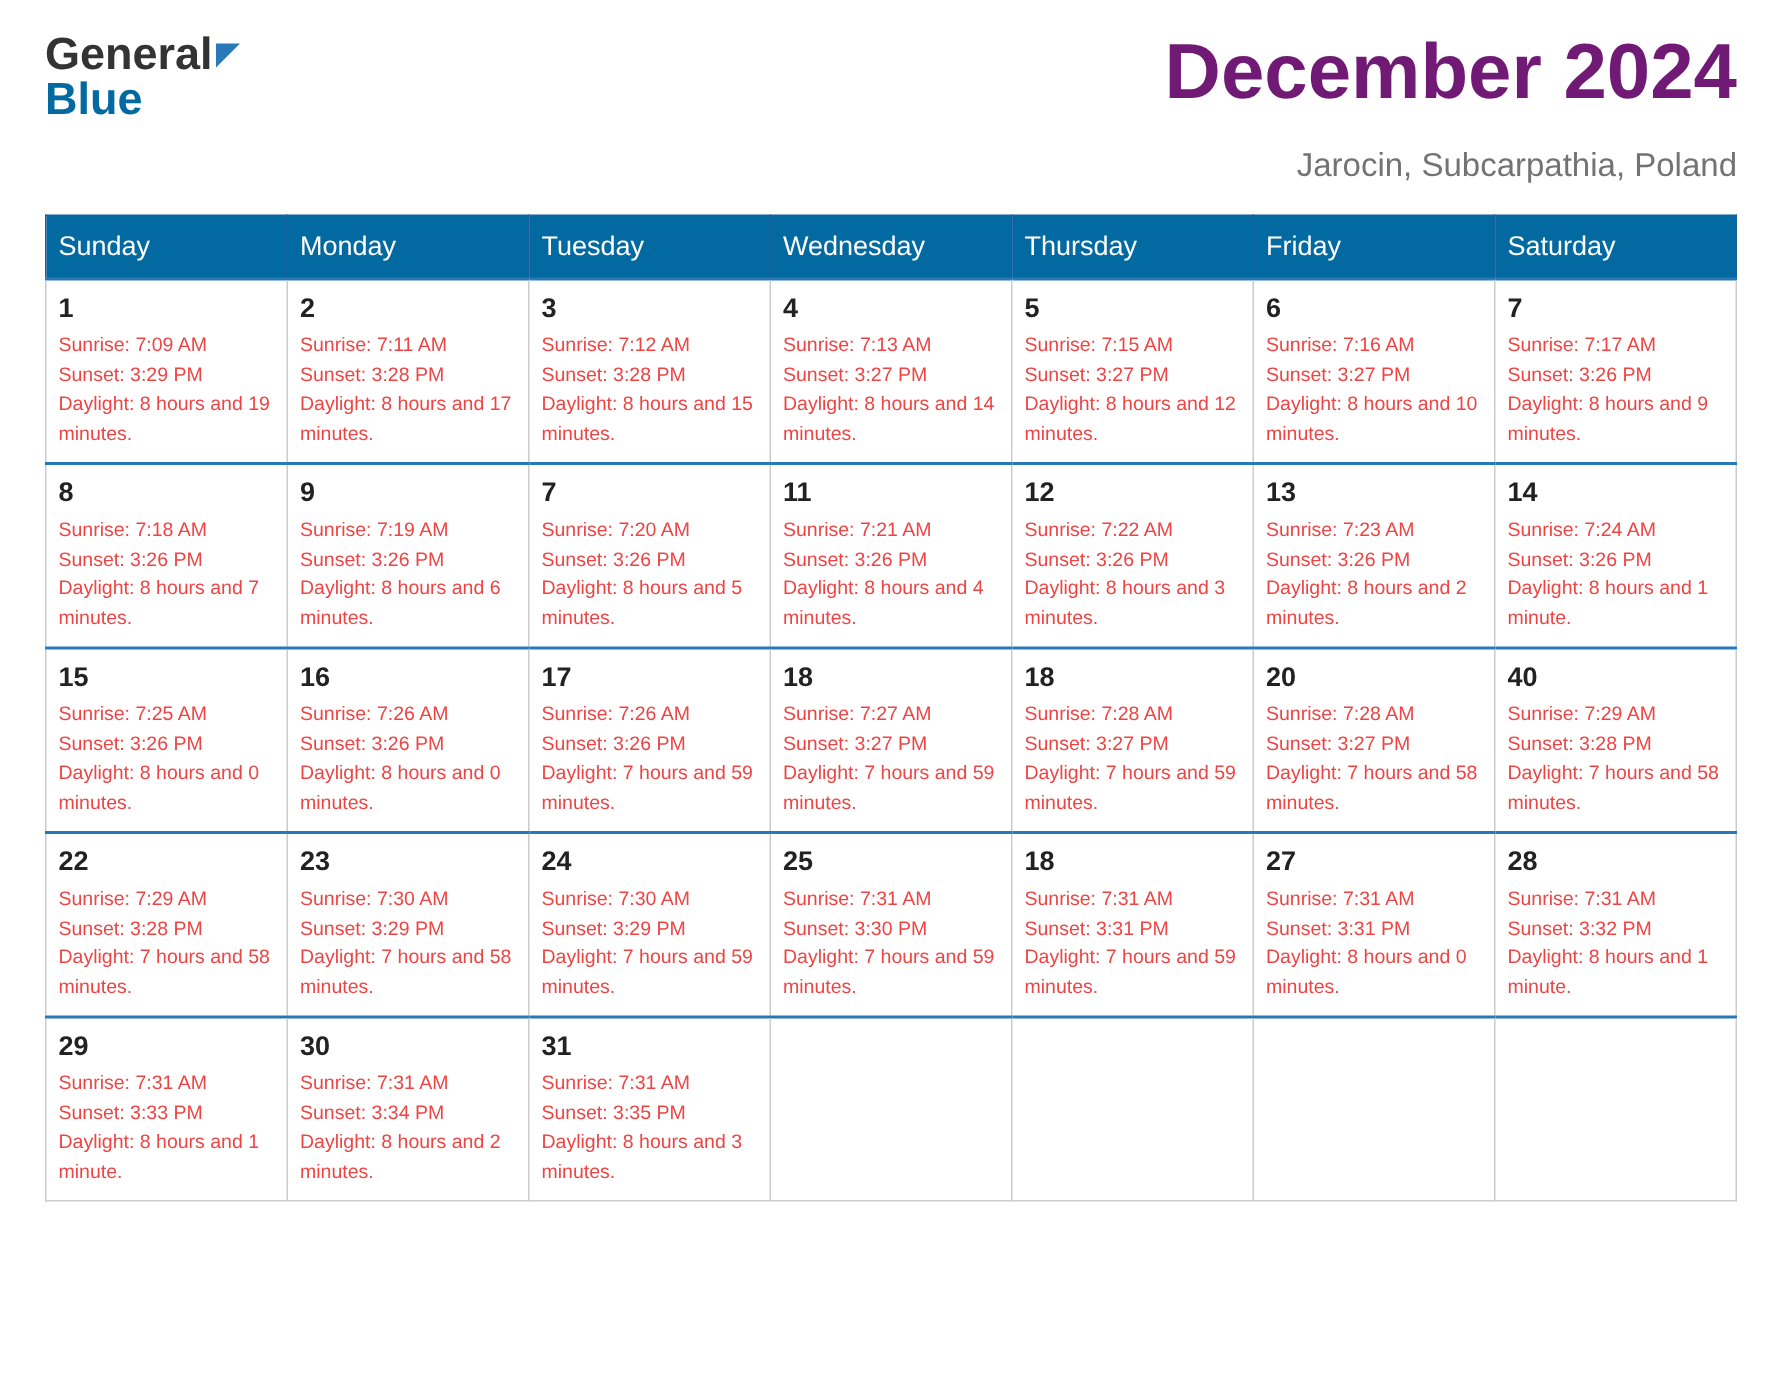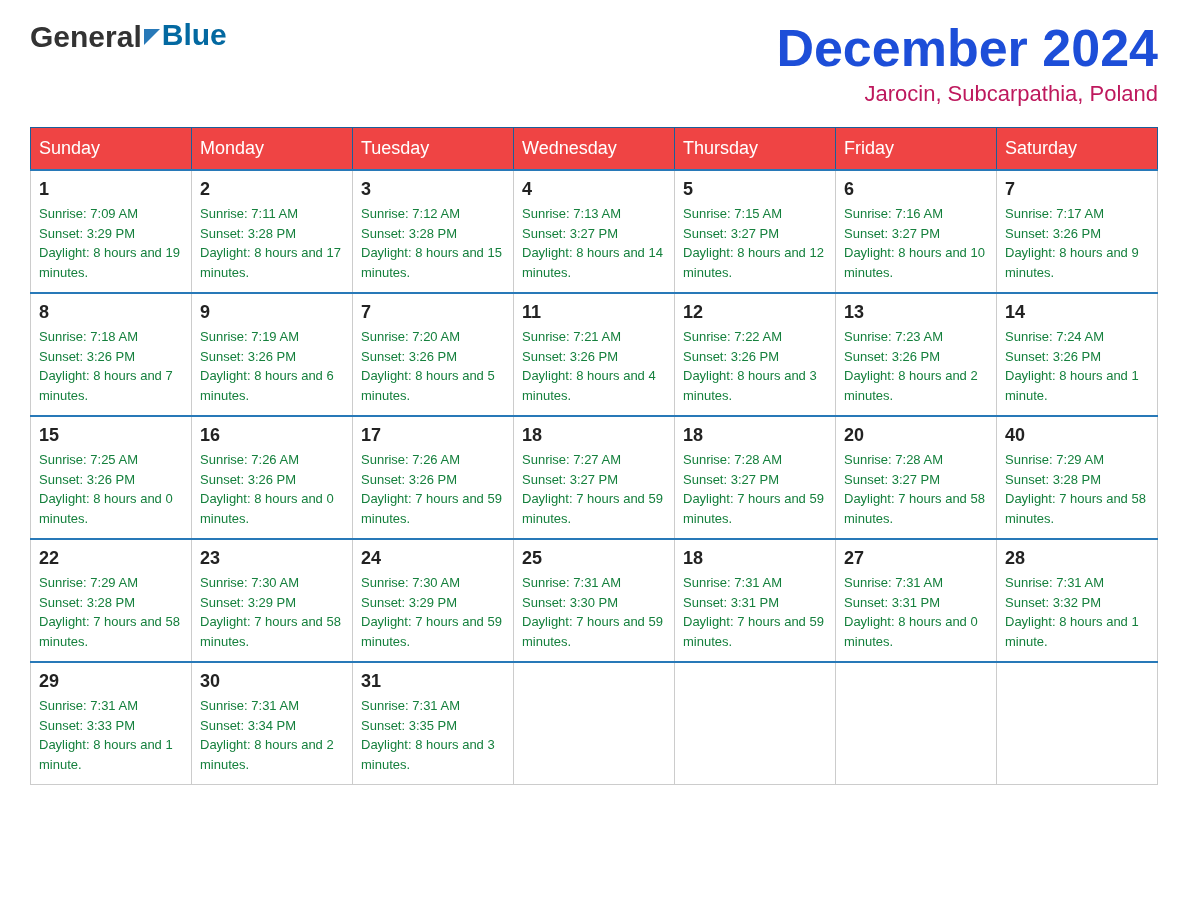--- a/index.html
+++ b/index.html
@@ -15,35 +15,35 @@
       justify-content: space-between;
       align-items: flex-start;
       margin-bottom: 20px;
     }
     .title-area {
       text-align: right;
     }
     .month-title {
       font-size: 52px;
       font-weight: bold;
-      color: #1d4ed8;
+      color: #701a75;
       line-height: 1.1;
     }
     .location {
       font-size: 22px;
-      color: #be185d;
-      margin-top: 4px;
+      color: #737373;
+      margin-top: 20px;
     }
     table {
       width: 100%;
       border-collapse: collapse;
       table-layout: fixed;
     }
     th {
-      background-color: #ef4444;
+      background-color: #0369a1;
       color: #fff;
       font-size: 18px;
       font-weight: normal;
       padding: 10px 8px;
       text-align: left;
       border: 1px solid #1a5f9a;
     }
     td {
       vertical-align: top;
       padding: 8px 8px 10px 8px;
@@ -61,30 +61,29 @@
     .day-number {
       font-size: 18px;
       font-weight: bold;
       color: #222;
       margin-bottom: 4px;
       display: block;
     }
     .day-info {
       font-size: 13px;
       line-height: 1.5;
-      color: #15803d;
+      color: #ef4444;
     }
     tr td {
       border-right: 1px solid #ccc;
     }
     
     .logo-container {
       display: flex;
-      flex-direction: row;
-      align-items: center;
+      flex-direction: column;
     }
     .logo-row1 {
       display: flex;
       align-items: center;
       font-size: 30px;
       font-weight: bold;
       color: #333;
     }
     .logo-general {
       color: #333;

